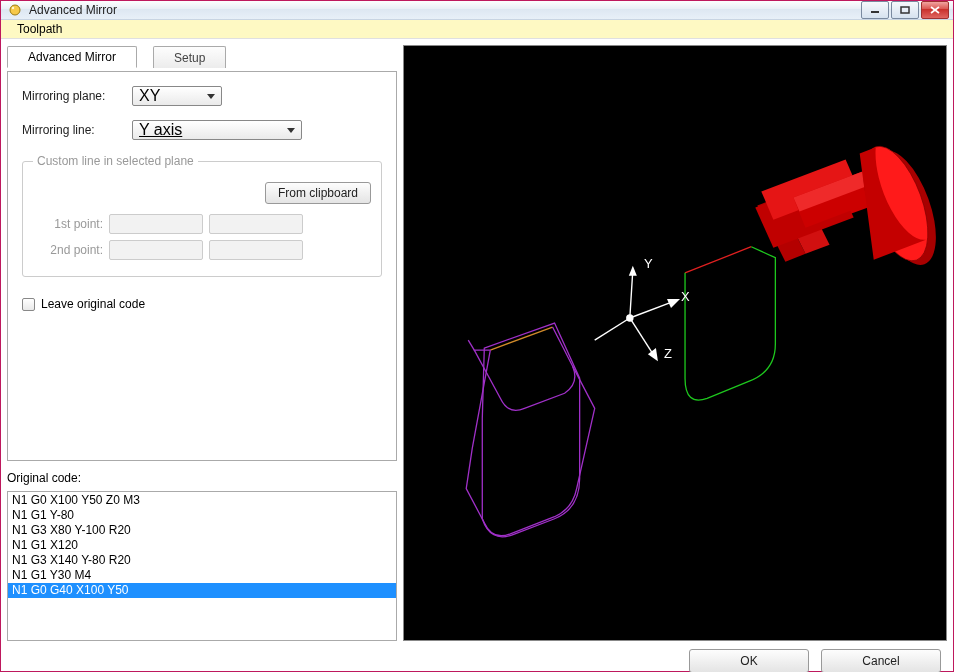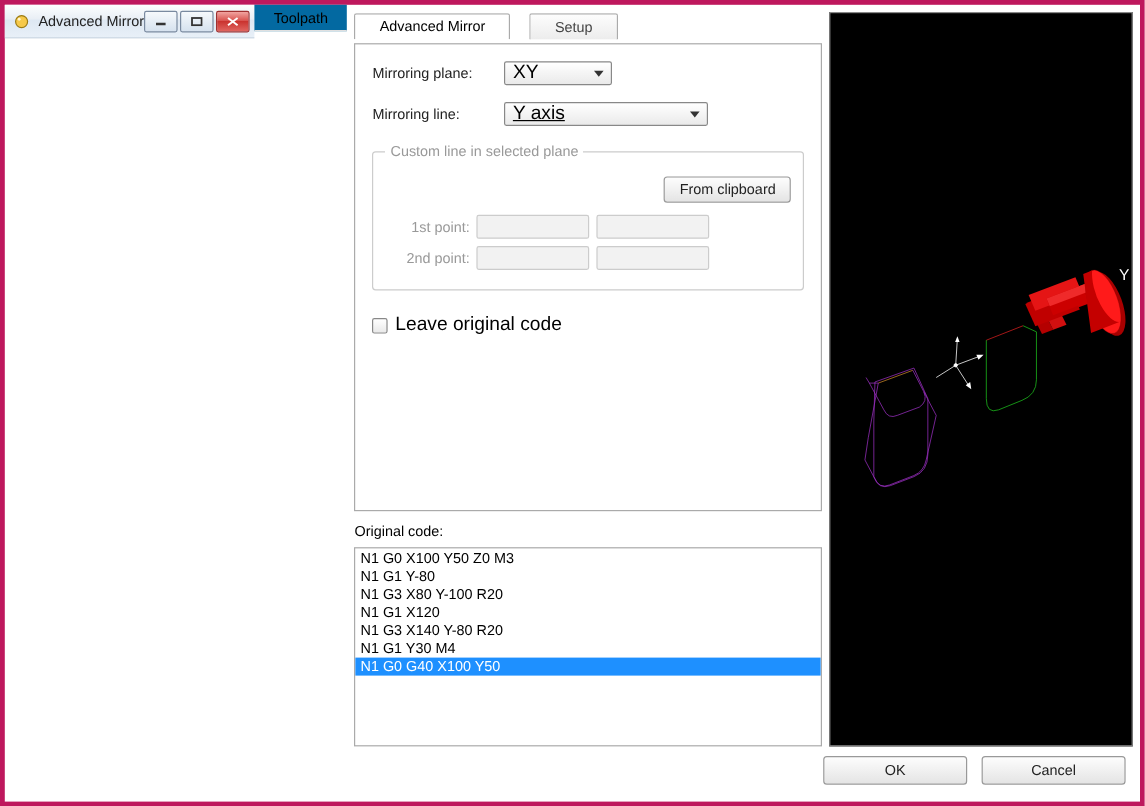--- a/index.html
+++ b/index.html
@@ -8,23 +8,23 @@
   font-size: 11px;
   background: #f0f0f0;
   width: 954px;
   height: 672px;
   overflow: hidden;
 }
 .window {
   width: 954px;
   height: 672px;
   background: #fff;
-  border: 4px solid #be185d;
-  display: flex;
-  flex-direction: row;
+  border: 1px solid #be185d;
+  display: flex;
+  flex-direction: column;
 }
 .titlebar {
   height: 28px;
   background: linear-gradient(#fdfefe, #e8eef5 45%, #dde7f2 46%, #e8f0f8);
   border-bottom: 1px solid #c8d4e2;
   display: flex;
   align-items: center;
   padding: 0 4px 0 6px;
 }
 .titlebar .icon-app {
@@ -42,21 +42,21 @@
   display: flex; align-items: center; justify-content: center;
   font-size: 10px; color: #333;
 }
 .win-btn.close {
   background: linear-gradient(#f1a4a0, #d9534f 45%, #c9302c 46%, #e06560);
   border-color: #a03030;
   color: #fff;
 }
 .menubar {
   height: 22px;
-  background: #0369a1;
+  background: #fef9c3;
   border-bottom: 1px solid #e0e0e0;
   display: flex;
   align-items: center;
   padding: 0 8px;
   font-size: 12px;
 }
 .menubar .menu-item { padding: 2px 8px; }
 .client {
   flex: 1;
   display: flex;
@@ -150,21 +150,21 @@
 }
 .clip-row { display: flex; justify-content: flex-end; margin-bottom: 10px; }
 .pt-row { display: flex; align-items: center; gap: 6px; margin-bottom: 6px; }
 .pt-row label { width: 70px; color: #999; text-align: right; }
 .text-in {
   border: 1px solid #ccc;
   background: #f2f2f2;
   height: 20px; width: 94px;
   border-radius: 2px;
 }
-.chk-row { display: flex; align-items: center; gap: 6px; margin-top: 20px; font-size: 16px;}
+.chk-row { display: flex; align-items: center; gap: 6px; margin-top: 20px; font-size: 12px;}
 .chk {
   width: 13px; height: 13px;
   border: 1px solid #888;
   background: linear-gradient(#fff,#e9e9e9);
   border-radius: 2px;
 }
 .orig-label { font-size: 12px; margin-top: 6px; margin-bottom: 2px; }
 .code-list {
   flex: 1;
   border: 1px solid #aaa;

